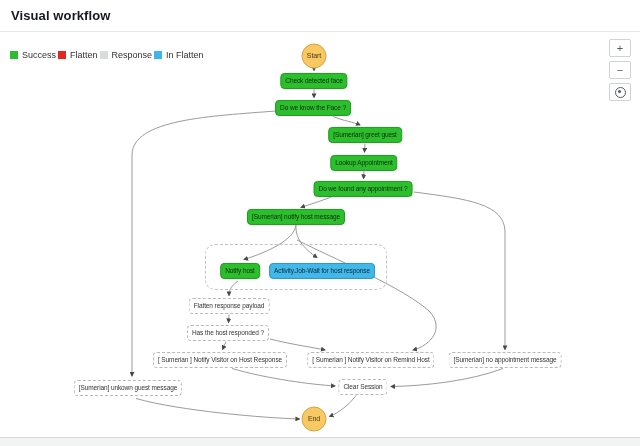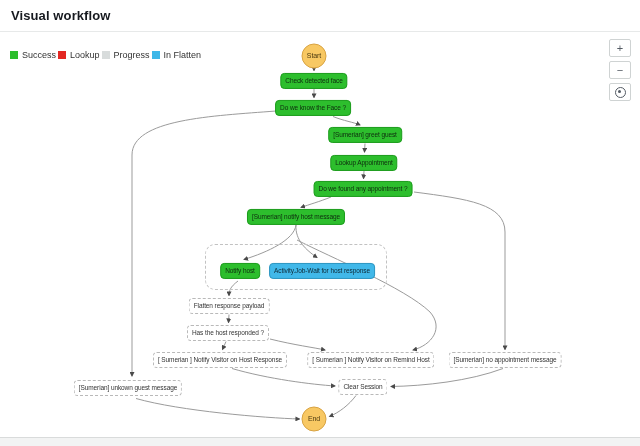--- a/index.html
+++ b/index.html
@@ -52,25 +52,25 @@
   </div>
 </div>
 
 <div class="legend">
   <span class="item">
     <span class="sq sq-success"></span>
     <span>Success</span>
   </span>
   <span class="item">
     <span class="sq sq-failed"></span>
-    <span>Lookup</span>
+    <span>Flatten</span>
   </span>
   <span class="item">
     <span class="sq sq-cancelled"></span>
-    <span>Progress</span>
+    <span>Response</span>
   </span>
   <span class="item">
     <span class="sq sq-progress"></span>
     <span>In Flatten</span>
   </span>
 </div>
 
 <div class="controls">
   <button class="ctrl">
     <span>+</span>

